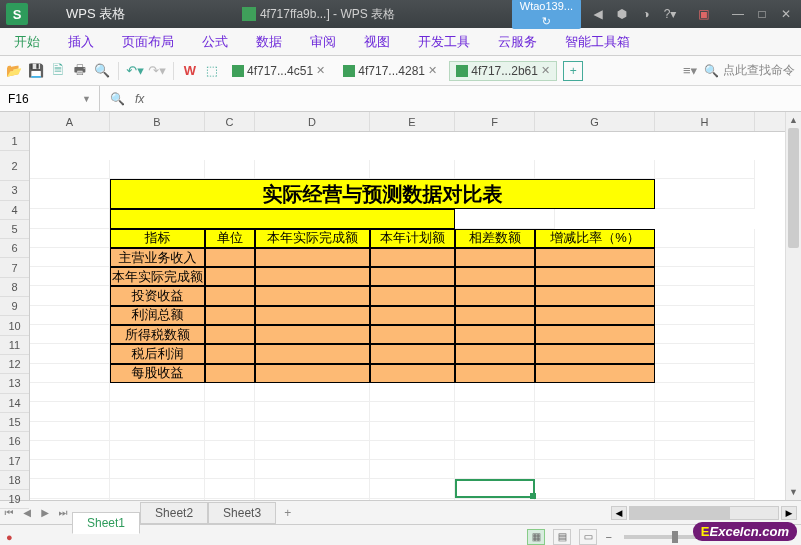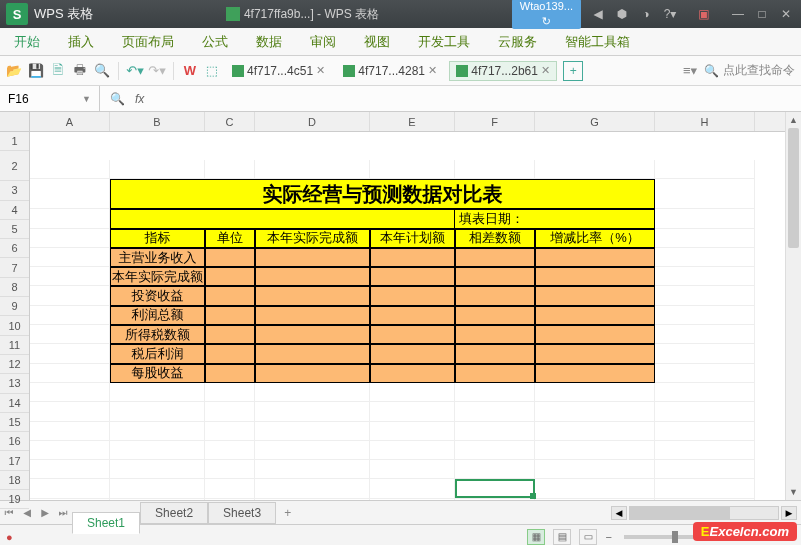--- a/index.html
+++ b/index.html
@@ -1,31 +1,31 @@
 <!DOCTYPE html>
 <html><head>
 <meta charset="utf-8">
 <style>
 * { box-sizing: border-box; margin: 0; padding: 0; font-family: "Microsoft YaHei", Arial, sans-serif; }
 body { width: 801px; height: 545px; background: #fff; overflow: hidden; position: relative; }
 
 
 .titlebar { height: 28px; background: linear-gradient(#4a4f52,#3a3f42); display: flex; align-items: center; color: #d0d0d0; font-size: 12px; }
 .titlebar .logo { width: 22px; height: 22px; background: #2e9b5b; color: #fff; display: flex; align-items: center; justify-content: center; font-weight: bold; margin: 0 6px; border-radius: 2px; font-size: 13px; }
-.titlebar .appname { color: #eee; font-size: 13px; }
+.titlebar .appname { color: #eee; font-size: 13px; margin-left: 32px; }
 .titlebar .center { flex: 1; display: flex; justify-content: center; align-items: center; gap: 4px; }
 .titlebar .docicon { width: 14px; height: 14px; background: #3fa05a; display: inline-block; }
 .titlebar .right { display: flex; align-items: center; gap: 10px; padding-right: 8px; }
 .titlebar .userbtn { background: #5aa5e0; color: #fff; padding: 1px 8px; border-radius: 2px; font-size: 11px; display: flex; align-items: center; gap: 3px; flex-direction: column; }
 .titlebar .ticon { width: 14px; height: 14px; display: inline-flex; align-items: center; justify-content: center; color: #bbb; font-size: 12px; }
 .titlebar .winbtn { width: 14px; height: 14px; color: #bbb; display: inline-flex; align-items: center; justify-content: center; }
 
 
 .menubar { height: 28px; background: #f7f7f7; border-bottom: 1px solid #d0d0d0; display: flex; align-items: center; font-size: 13px; }
-.menubar .item { padding: 0 14px; height: 100%; display: flex; align-items: center; color: #4d7c0f; cursor: pointer; }
+.menubar .item { padding: 0 14px; height: 100%; display: flex; align-items: center; color: #6d28d9; cursor: pointer; }
 .menubar .item.active { color: #2e9b5b; }
 
 
 .toolbar { height: 30px; background: #fafafa; border-bottom: 1px solid #d8d8d8; display: flex; align-items: center; padding: 0 6px; gap: 6px; font-size: 12px; }
 .toolbar .tb-icon { width: 16px; height: 16px; display: inline-flex; align-items: center; justify-content: center; font-size: 13px; }
 .toolbar .sep { width: 1px; height: 18px; background: #ddd; margin: 0 2px; }
 .toolbar .doc-tab { display: flex; align-items: center; gap: 3px; padding: 2px 6px; font-size: 12px; color: #444; }
 .toolbar .doc-tab.active { background: #e8f4ec; border: 1px solid #b8d8c0; }
 .toolbar .doc-tab .dicon { width: 12px; height: 12px; background: #3fa05a; }
 .toolbar .doc-tab .close { color: #888; font-size: 11px; }
@@ -86,21 +86,21 @@
 
 
 .statusbar { height: 24px; background: #f4f4f4; border-top: 1px solid #ccc; display: flex; align-items: center; font-size: 11px; color: #666; padding: 0 6px; gap: 8px; }
 .statusbar .spacer { flex: 1; }
 .statusbar .vbtn { width: 18px; height: 16px; border: 1px solid #ccc; display: flex; align-items: center; justify-content: center; font-size: 10px; }
 .statusbar .vbtn.active { background: #d8ecdf; border-color: #8c8; }
 .statusbar .zoomtrack { width: 100px; height: 4px; background: #ccc; position: relative; margin: 0 4px; }
 .statusbar .zoomtrack .zthumb { position: absolute; left: 48px; top: -4px; width: 6px; height: 12px; background: #888; }
 
 
-.watermark { position: absolute; right: 4px; bottom: 4px; background: #ef4444; color: #fff; font-size: 13px; font-weight: bold; padding: 2px 8px; border-radius: 4px; font-style: italic; }
+.watermark { position: absolute; right: 4px; bottom: 4px; background: #701a75; color: #fff; font-size: 13px; font-weight: bold; padding: 2px 8px; border-radius: 9px; font-style: italic; }
 .watermark .e { color: #fff200; font-style: normal; }
 </style>
 </head>
 <body>
 
 <div class="titlebar">
   <div class="logo">S</div>
   <div class="appname">WPS 表格</div>
   <div class="center">
     <span class="docicon"></span>
@@ -234,21 +234,20 @@
 
       <div class="row" style="height:30px">
           <div class="cell cA"></div>
           <div class="cell ytitle" style="width:545px">实际经营与预测数据对比表</div>
           <div class="cell cH"></div>
         </div>
 
       <div class="row">
           <div class="cell cA"></div>
           <div class="cell ysub" style="width:345px"></div>
-          <div class="cell ysub" style="width:200px;justify-content:flex-start;border-left:none">填表日期：</div>
           <div class="cell cH"></div>
         </div>
 
       <div class="row">
           <div class="cell cA"></div>
         <div class="cell yhdr cB">指标</div>
         <div class="cell yhdr cC">单位</div>
         <div class="cell yhdr cD">本年实际完成额</div>
         <div class="cell yhdr cE">本年计划额</div>
         <div class="cell yhdr cF">相差数额</div>

